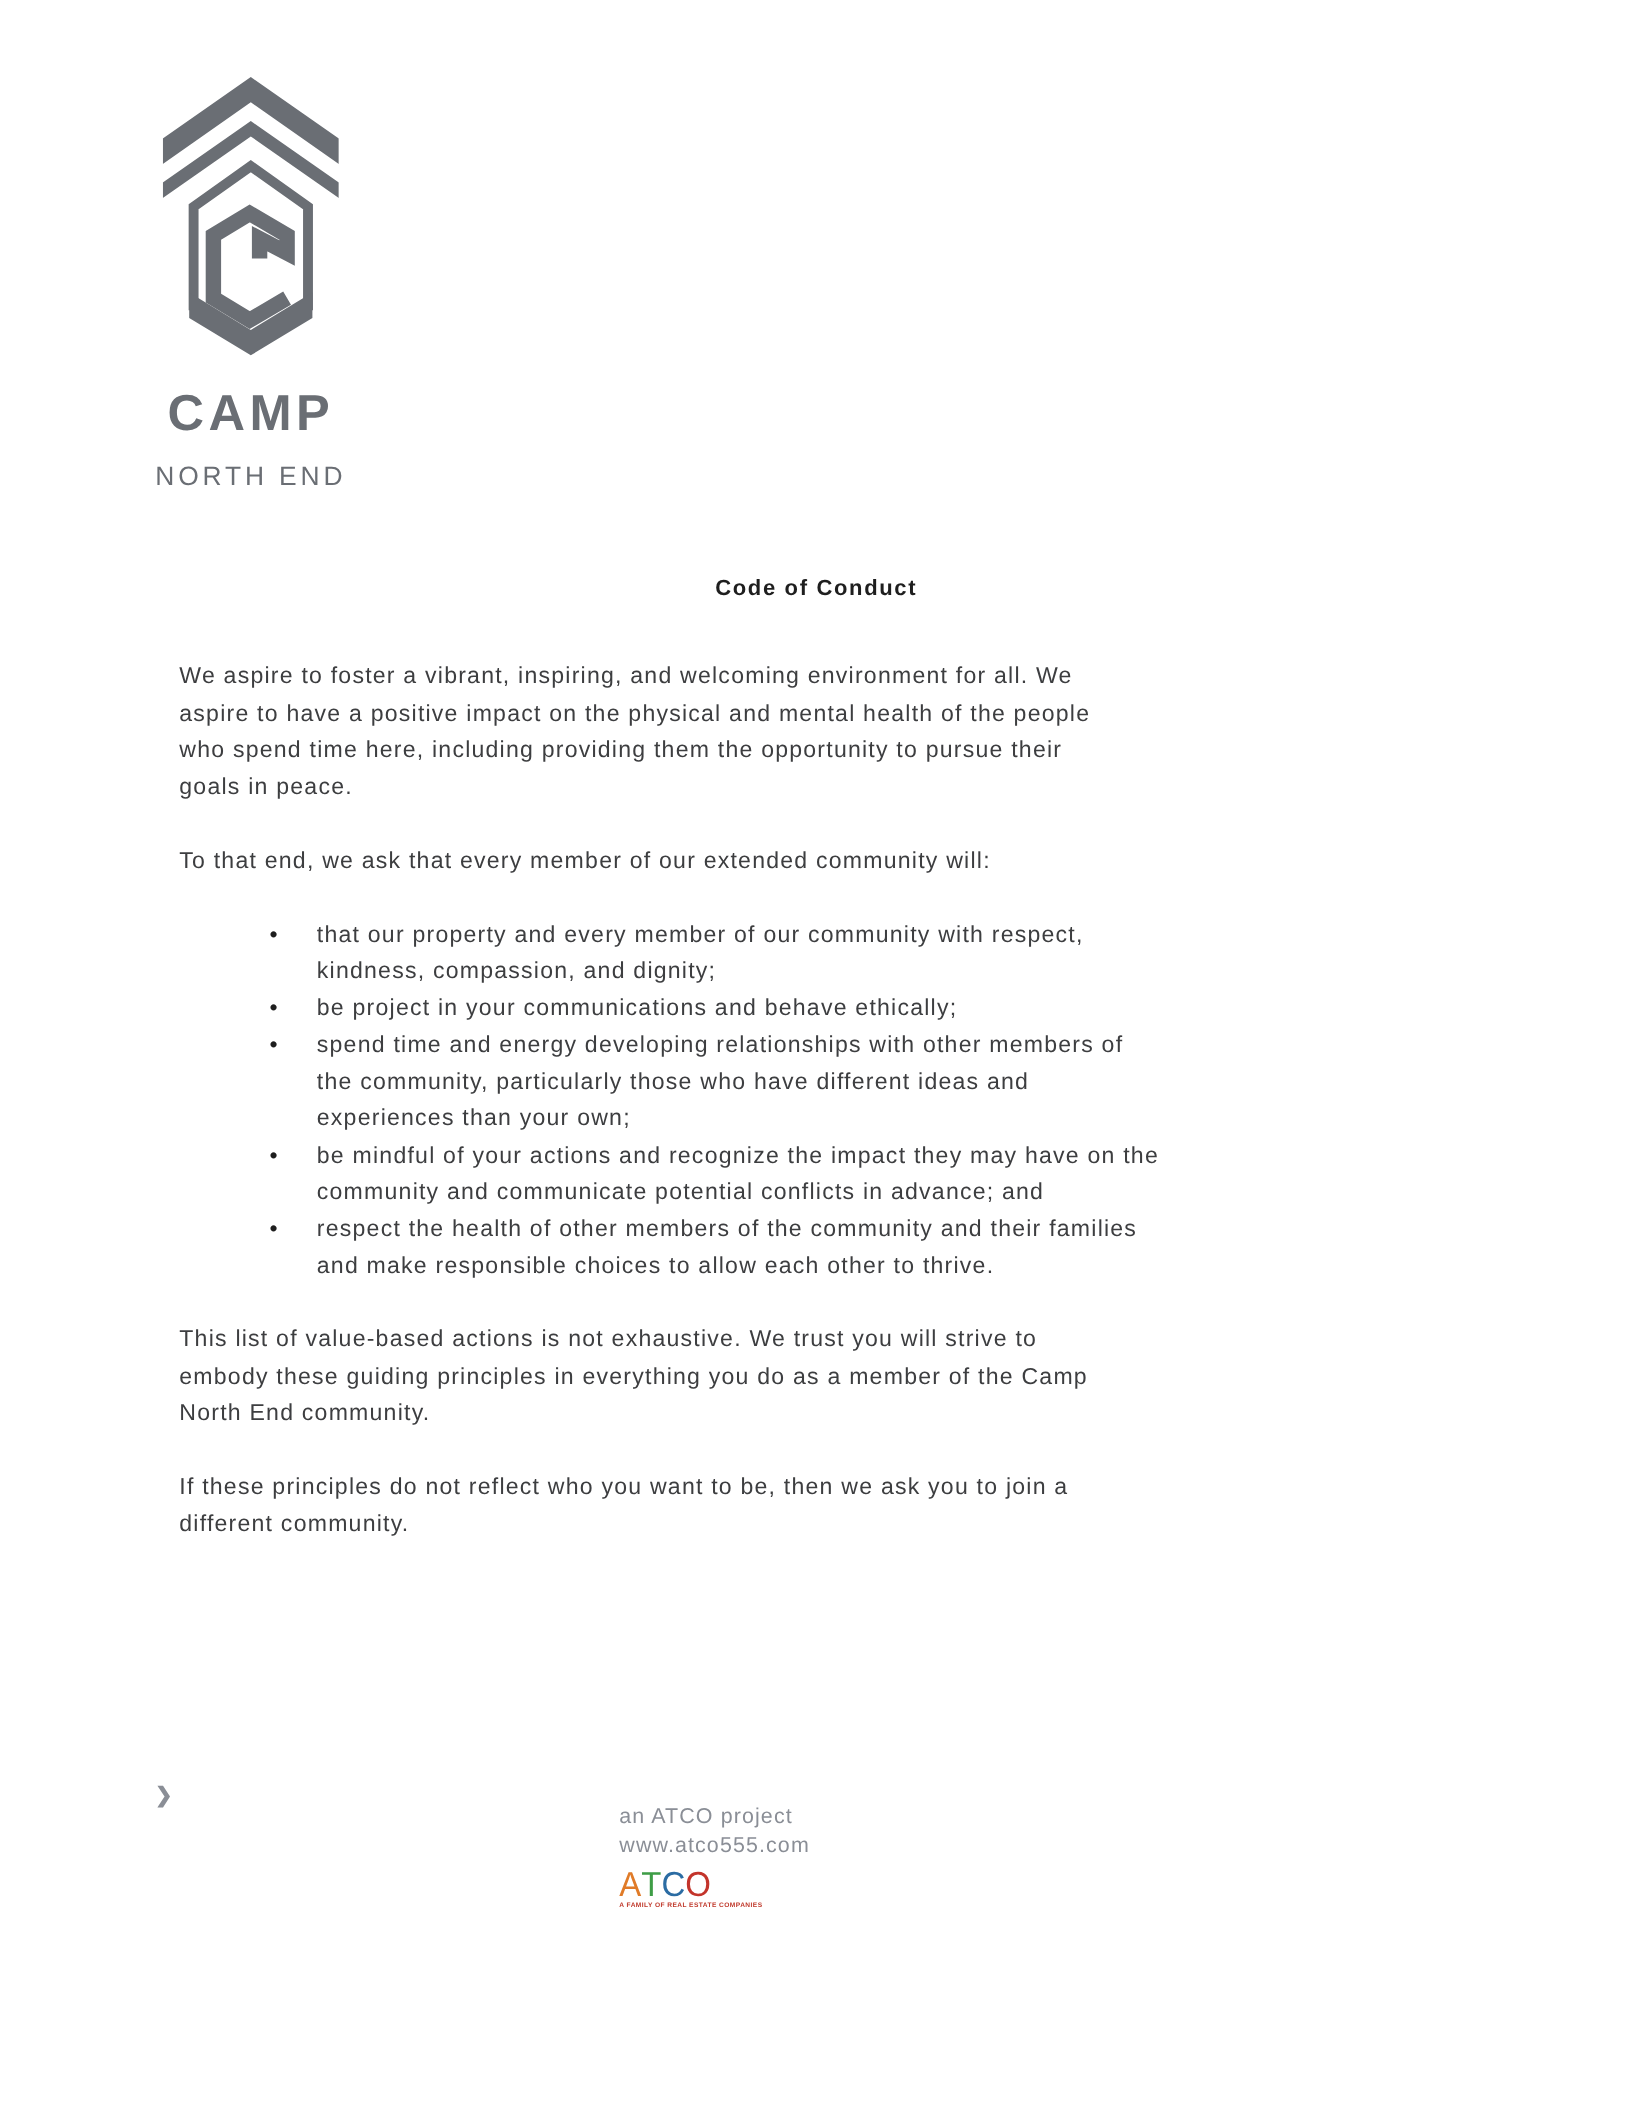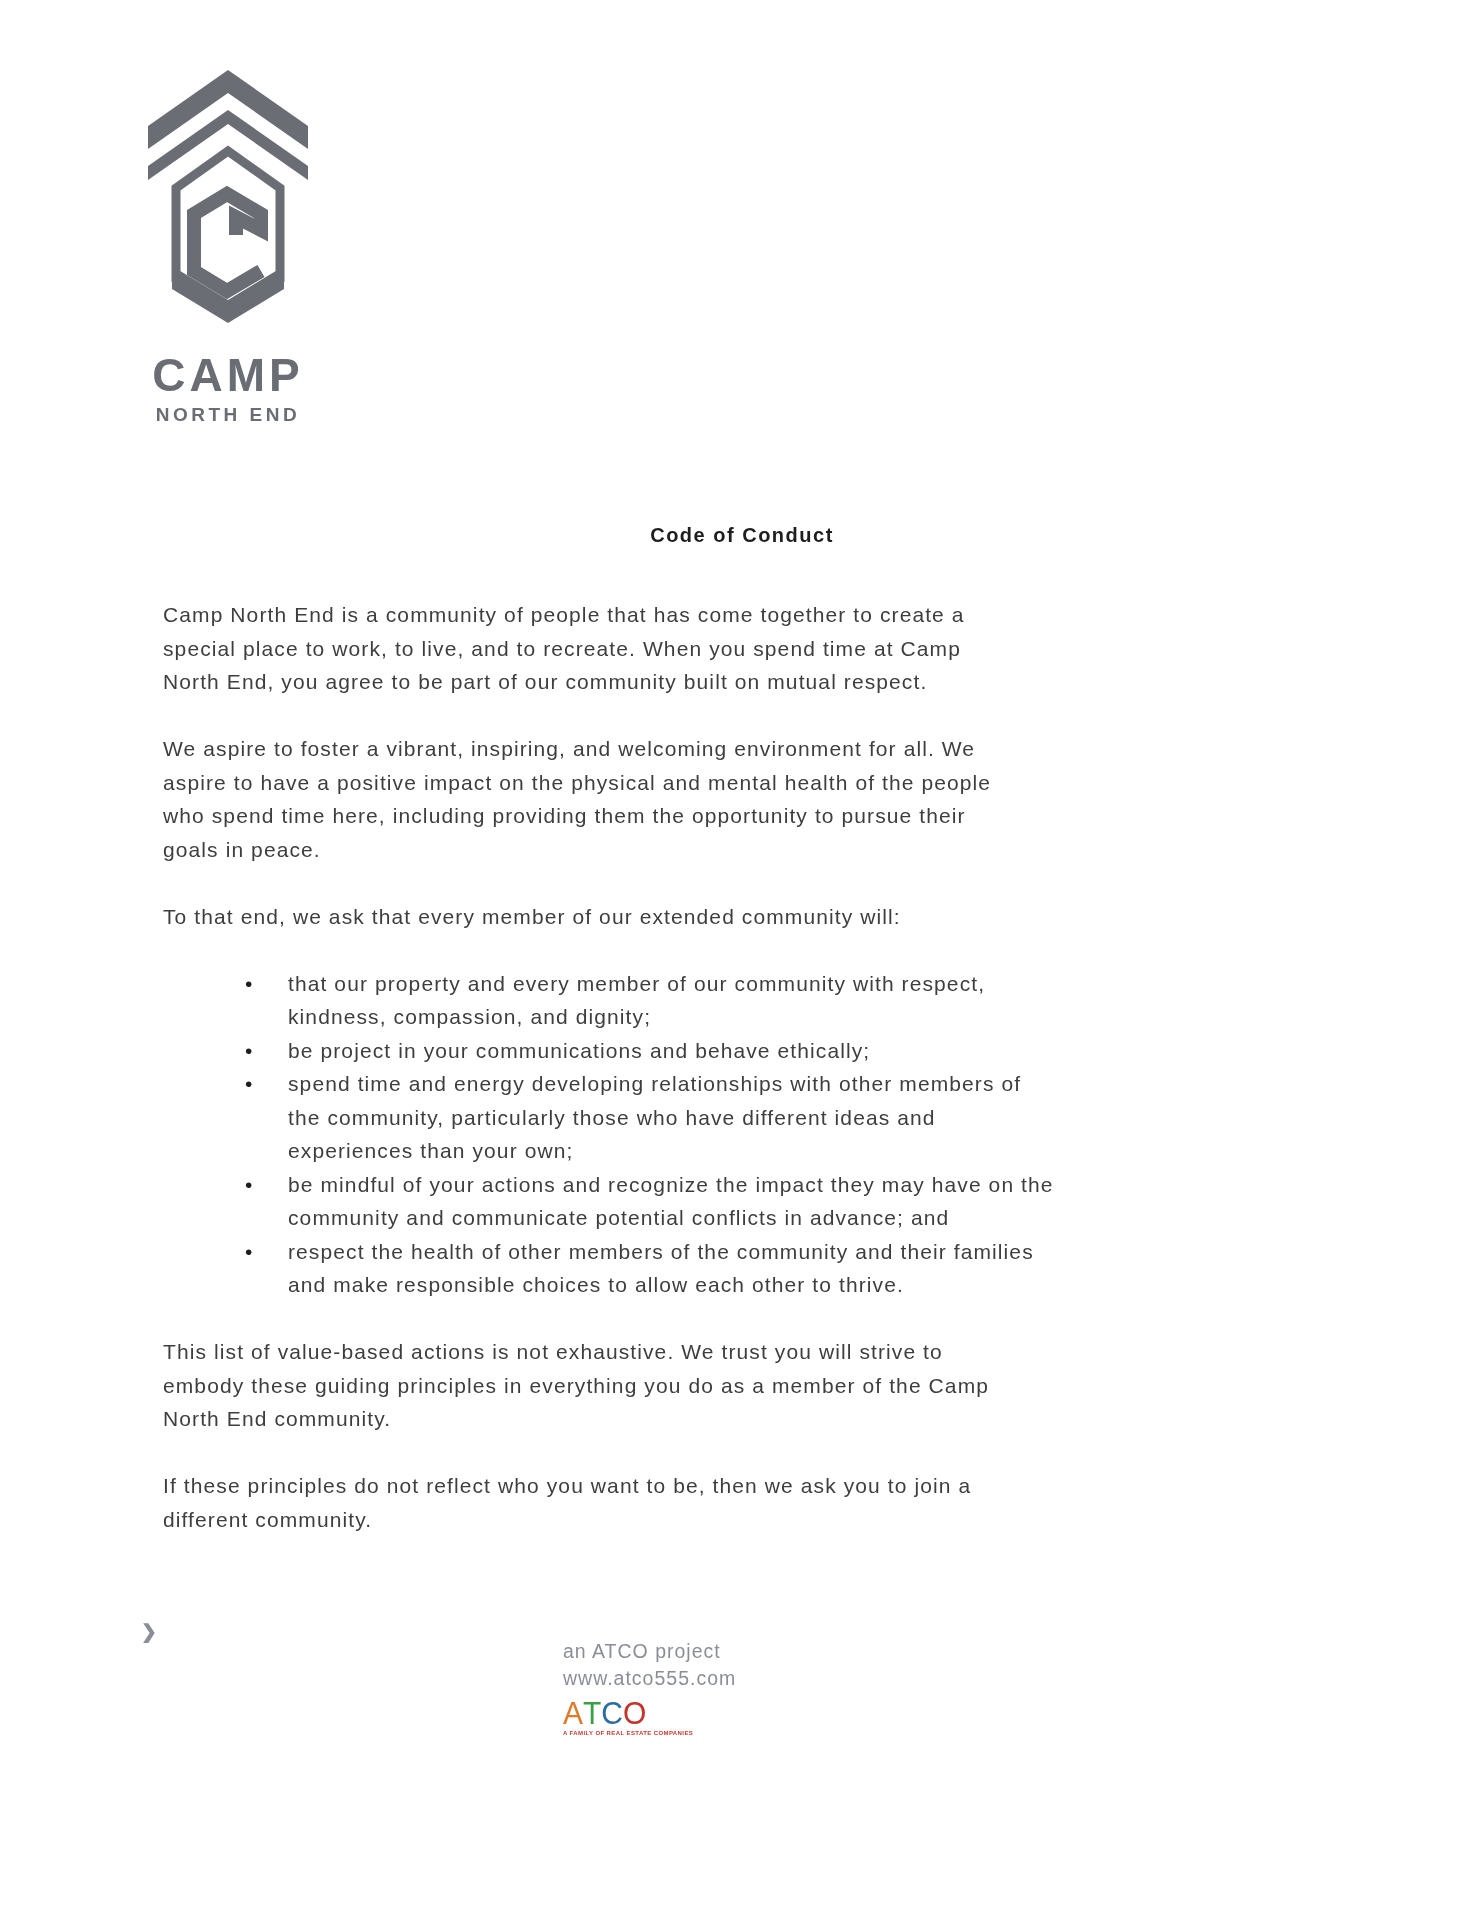--- a/index.html
+++ b/index.html
@@ -17,23 +17,23 @@
   .logo-block { position: absolute; left: 140px; top: 70px; width: 176px; text-align: center; }
   .logo-icon svg { display: block; margin: 0 auto; }
   .logo-camp {
     margin-top: 6px;
     font-size: 46px;
     font-weight: bold;
     letter-spacing: 4px;
     color: #6a6e74;
   }
   .logo-northend {
-    margin-top: 2px;
-    font-size: 19px;
-    font-weight: bold;
+    margin-top: 18px;
+    font-size: 24px;
+    font-weight: normal;
     letter-spacing: 3.5px;
     color: #6a6e74;
   }
 
   
   .doc-title {
     position: absolute;
     left: 0; top: 524px;
     width: 100%;
     text-align: center;
@@ -100,23 +100,20 @@
         <path d="M113,201 L79,221 L46,201 L46,144 L79,124 L113,144 L113,160 L88,147 L88,165" stroke="#6a6e74" stroke-width="14" fill="none" stroke-linejoin="miter"></path>
       </svg>
     </div>
     <div class="logo-camp">CAMP</div>
     <div class="logo-northend">NORTH END</div>
   </div>
 
   <div class="doc-title">Code of Conduct</div>
 
   <div class="doc-body">
-    <p>Camp North End is a community of people that has come together to create a
-special place to work, to live, and to recreate. When you spend time at Camp
-North End, you agree to be part of our community built on mutual respect.</p>
     <p>We aspire to foster a vibrant, inspiring, and welcoming environment for all. We
 aspire to have a positive impact on the physical and mental health of the people
 who spend time here, including providing them the opportunity to pursue their
 goals in peace.</p>
     <p>To that end, we ask that every member of our extended community will:</p>
 
     <ul class="bullet-list">
       <li>
         <span class="dot">•</span>
         <span class="bullet-text">that our property and every member of our community with respect,

